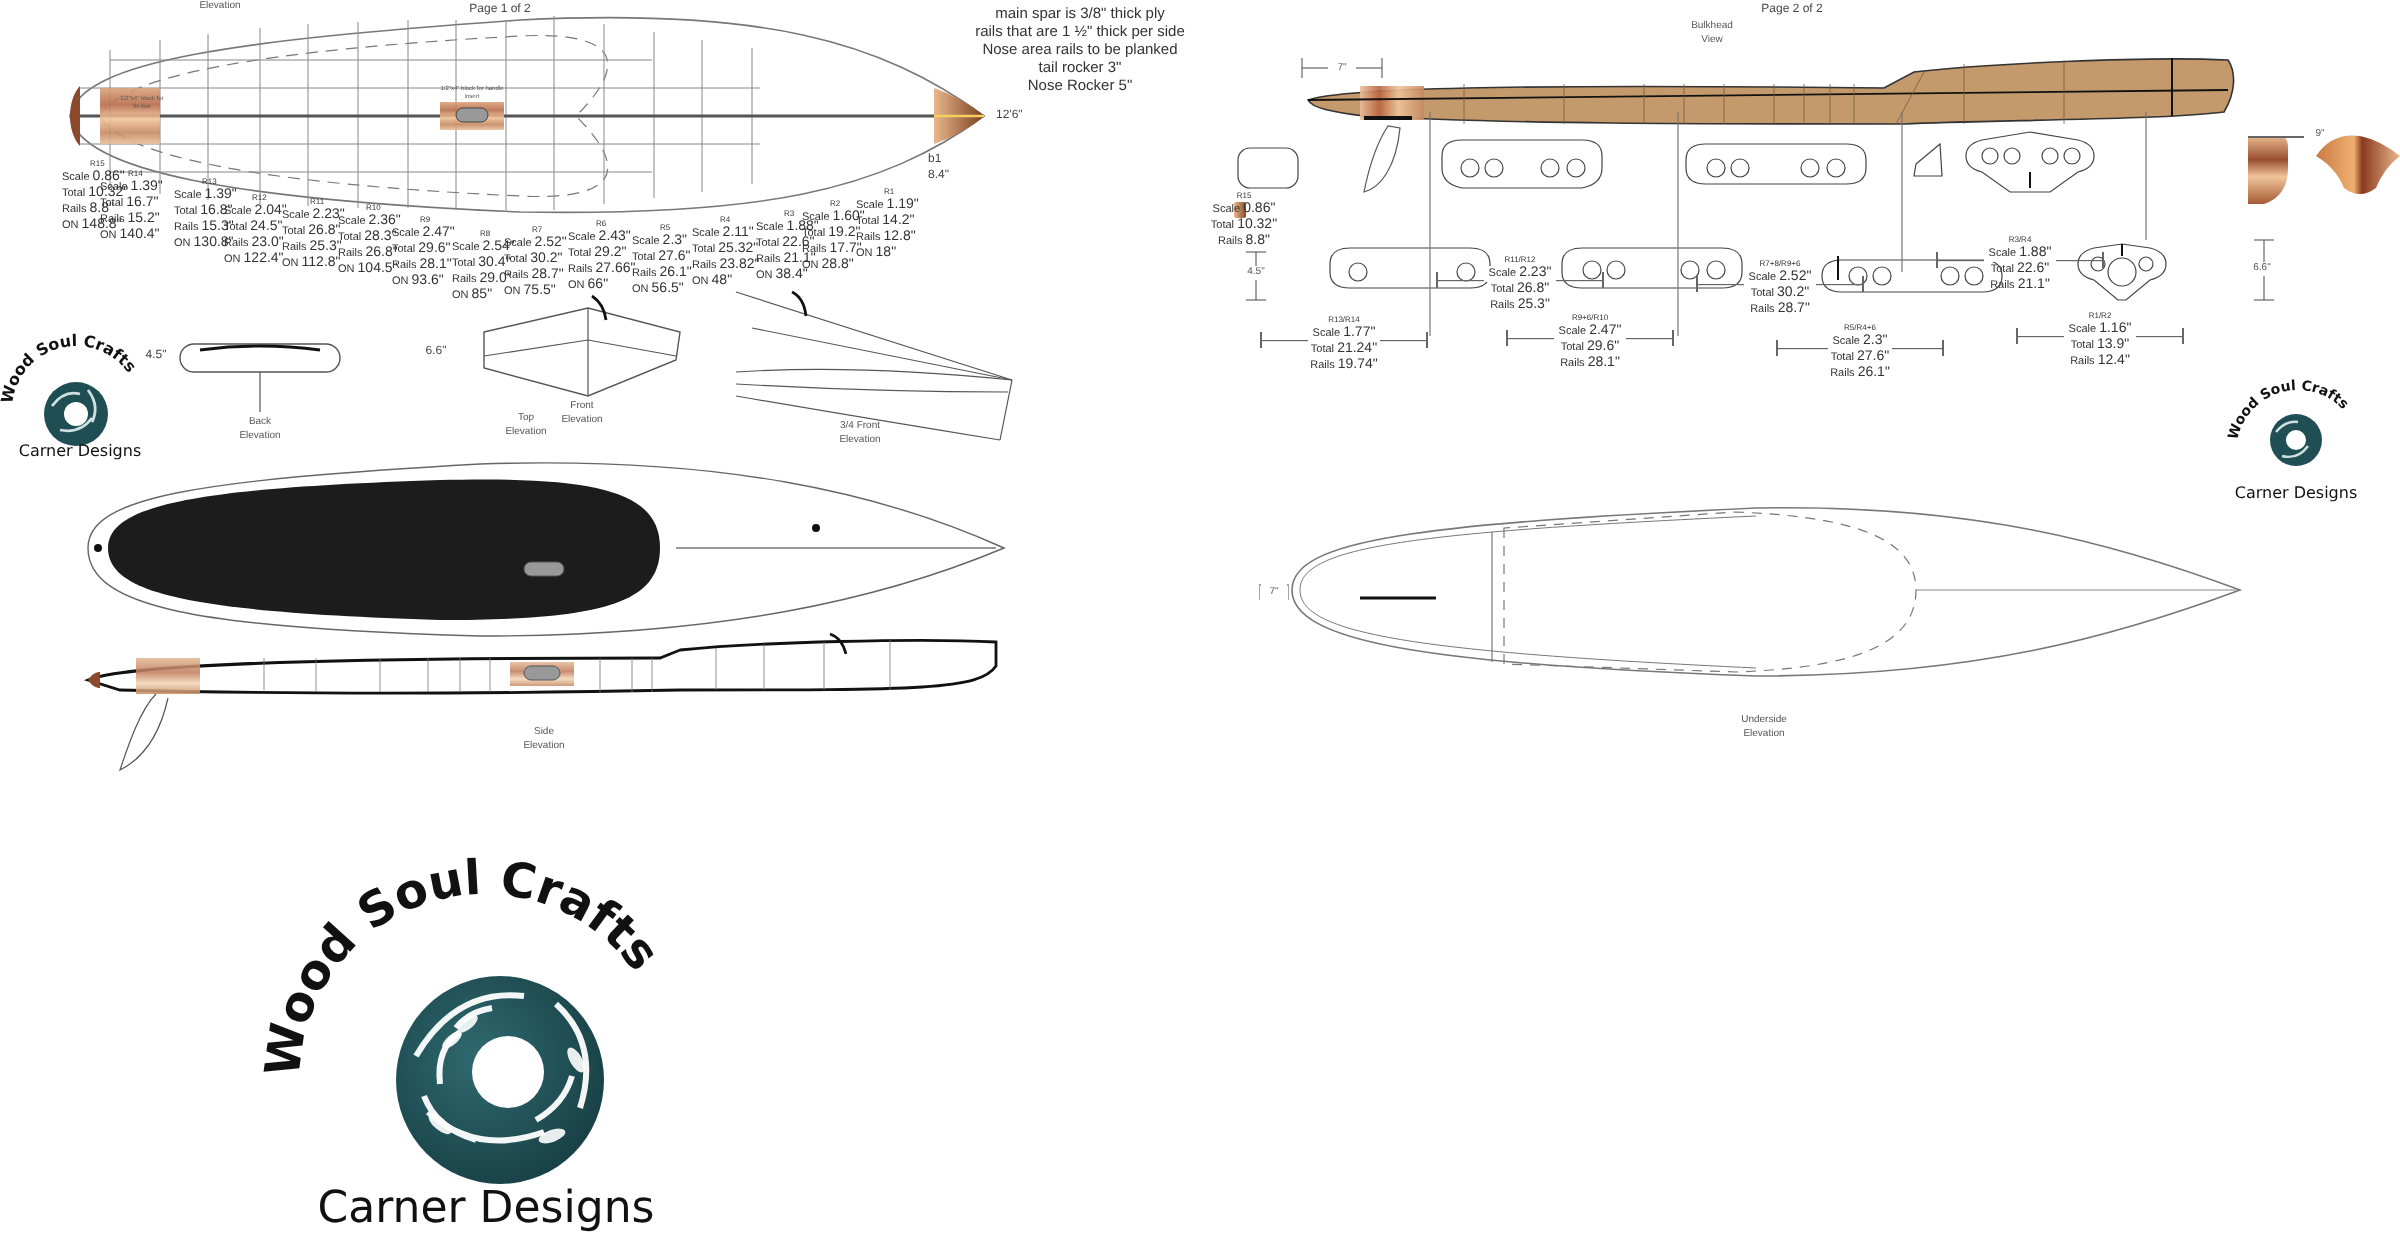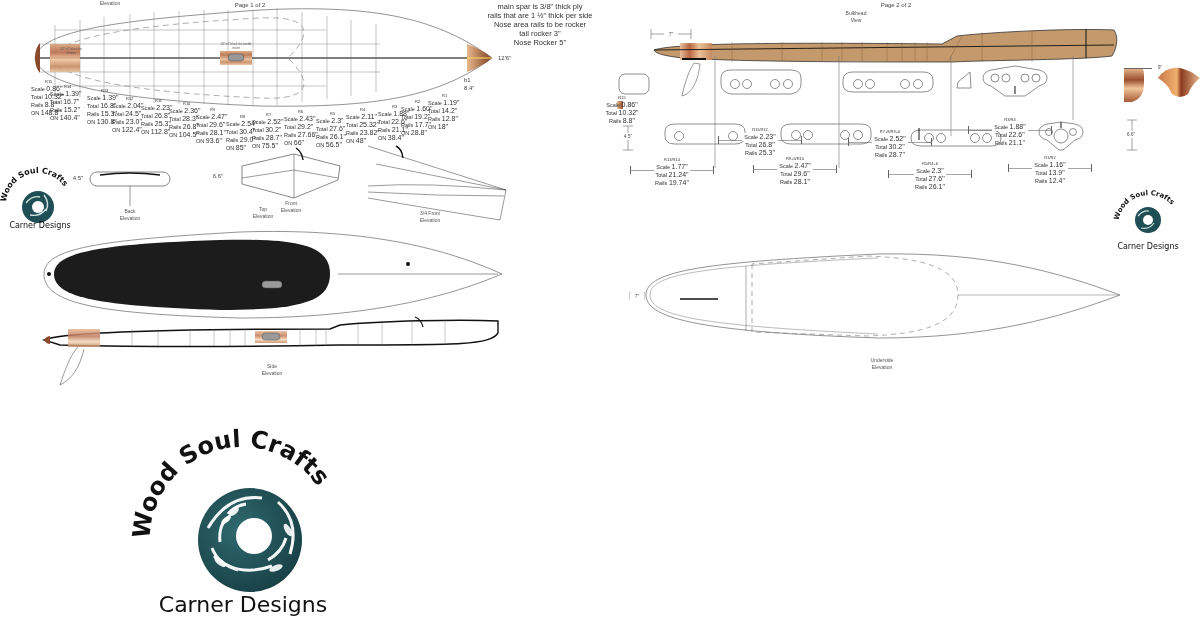--- a/index.html
+++ b/index.html
@@ -20,21 +20,21 @@
 <body>
 
 <div>
 
   <div class="abs tiny" style="left:90px;top:0px;width:40px;">Elevation</div>
   <div class="abs small" style="left:220px;top:1px;width:60px;">Page 1 of 2</div>
 
   <div class="abs notes" style="left:470px;top:2px;width:140px;">
     <div>main spar is 3/8" thick ply</div>
     <div>rails that are 1 ½" thick per side</div>
-    <div>Nose area rails to be rocker</div>
+    <div>Nose area rails to be planked</div>
     <div>tail rocker 3"</div>
     <div>Nose Rocker 5"</div>
   </div>
 
   <svg style="left:0;top:0;" width="520" height="100" viewBox="0 0 520 100">
     <defs>
       <linearGradient id="woodv" x1="0" y1="0" x2="0" y2="1">
         <stop offset="0" stop-color="#d9a47a"></stop>
         <stop offset="0.3" stop-color="#b86b4a"></stop>
         <stop offset="0.55" stop-color="#f0c59a"></stop>

